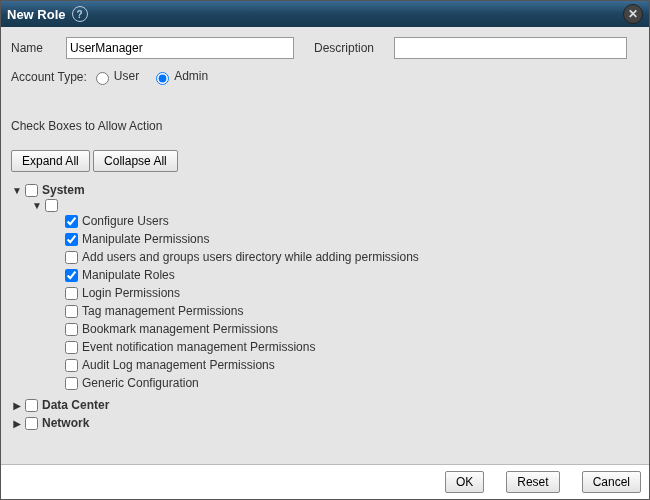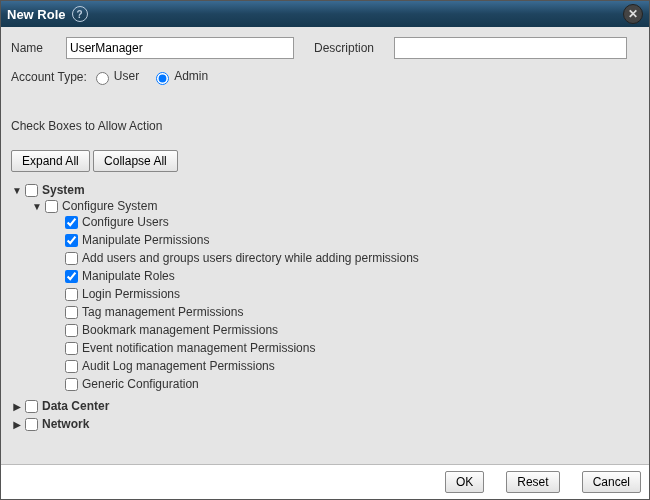--- a/index.html
+++ b/index.html
@@ -79,21 +79,20 @@
           <div class="node-line">
             <span class="toggle">▼</span>
             <input type="checkbox" class="chk" style="">
             <span class="bold">System</span>
           </div>
           <ul>
             <li>
               <div class="node-line">
                 <span class="toggle">▼</span>
                 <input type="checkbox" class="chk" style="">
-                <span>Configure System</span>
               </div>
               <ul id="cfg-sys-children">
                   <li>
                     <div class="node-line">
                       <span class="toggle empty">▶</span>
                       <input type="checkbox" class="chk" checked="" style="">
                       <span>Configure Users</span>
                     </div>
                   </li>
                   <li>

